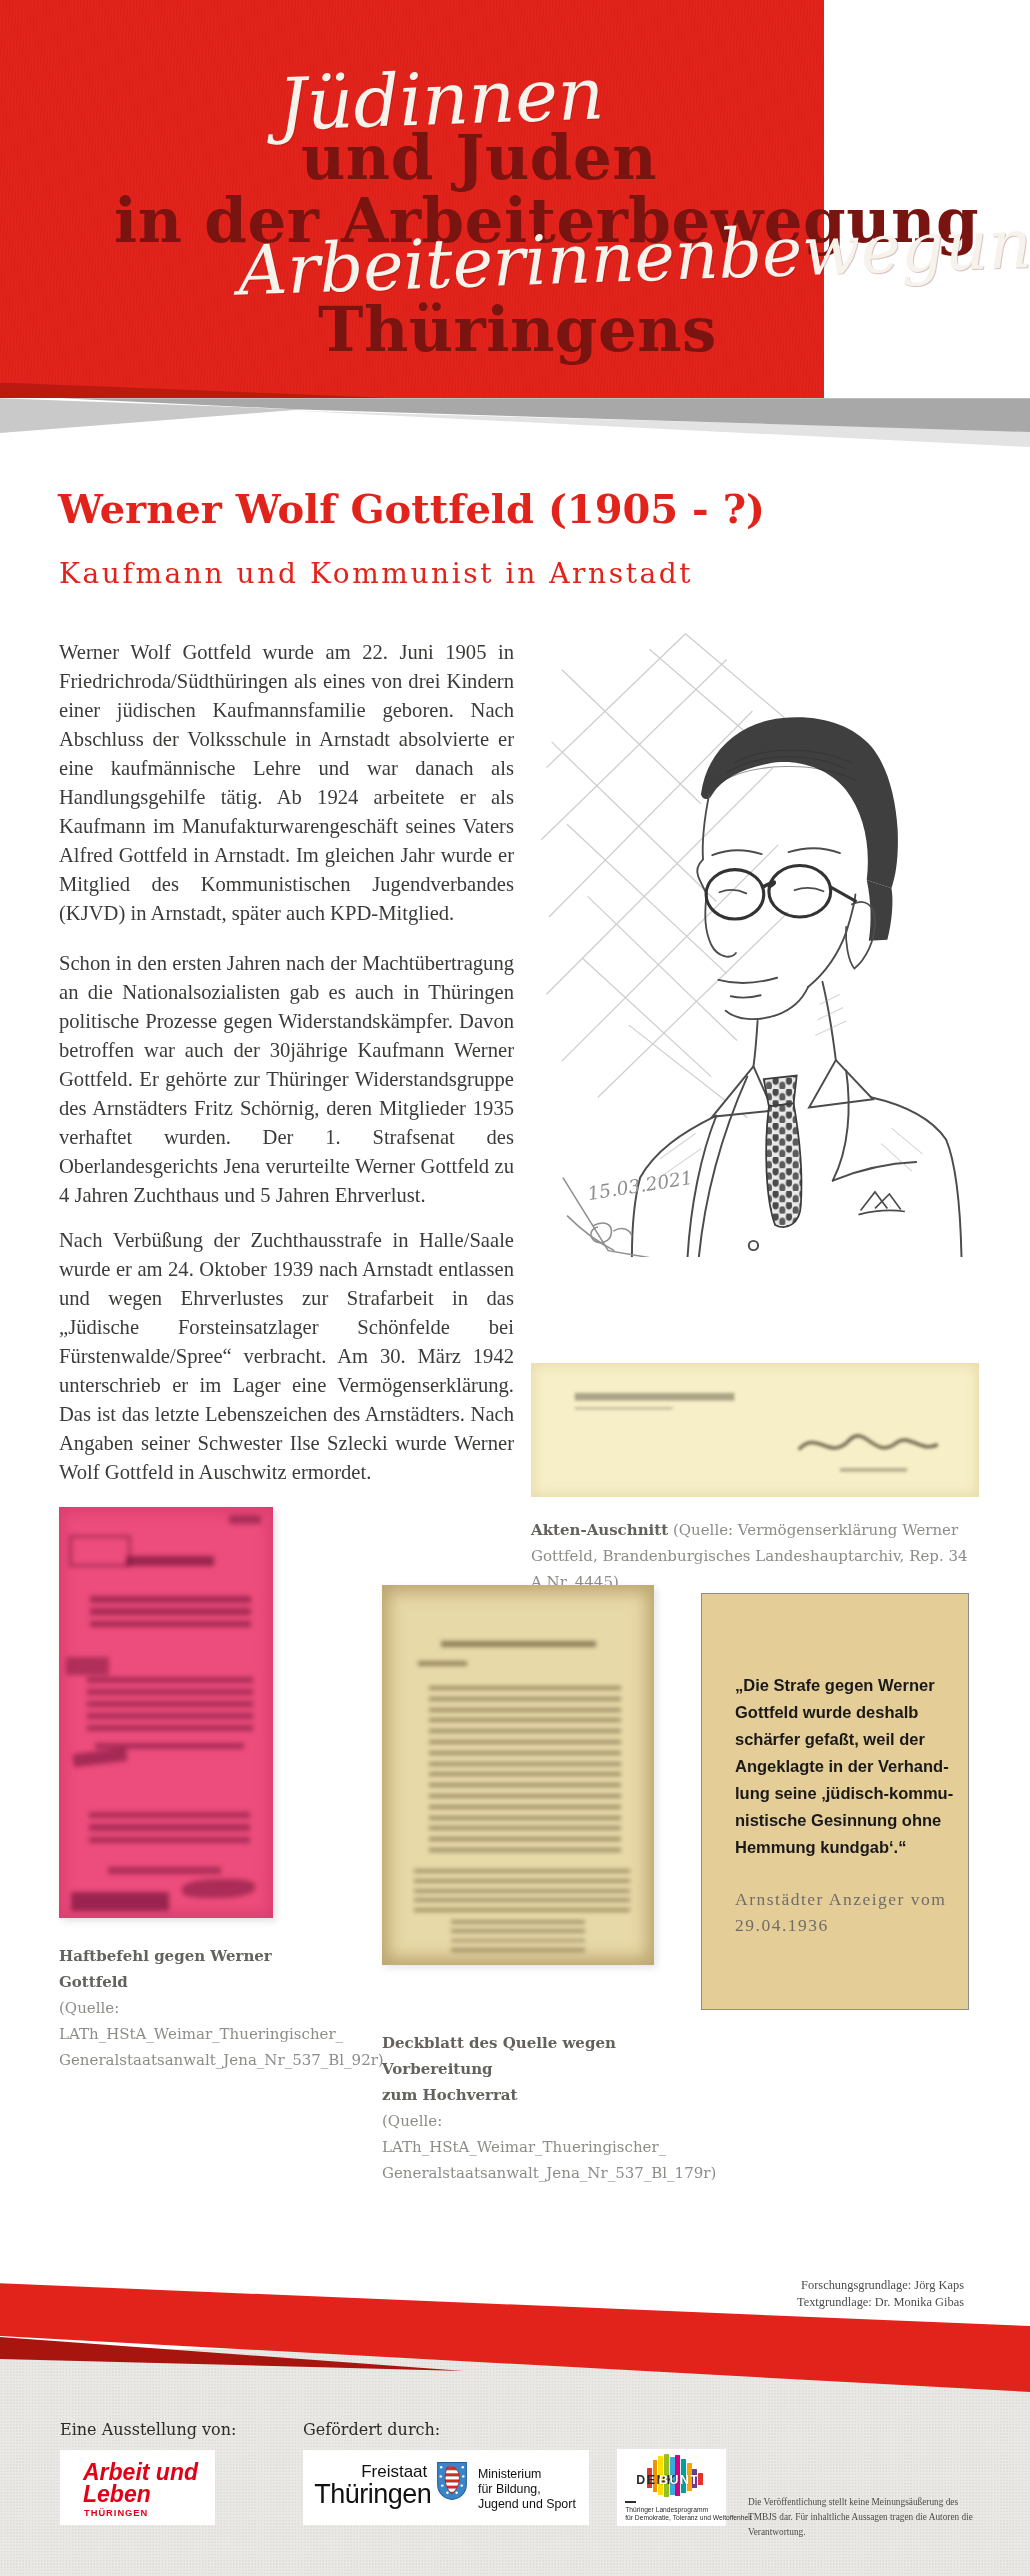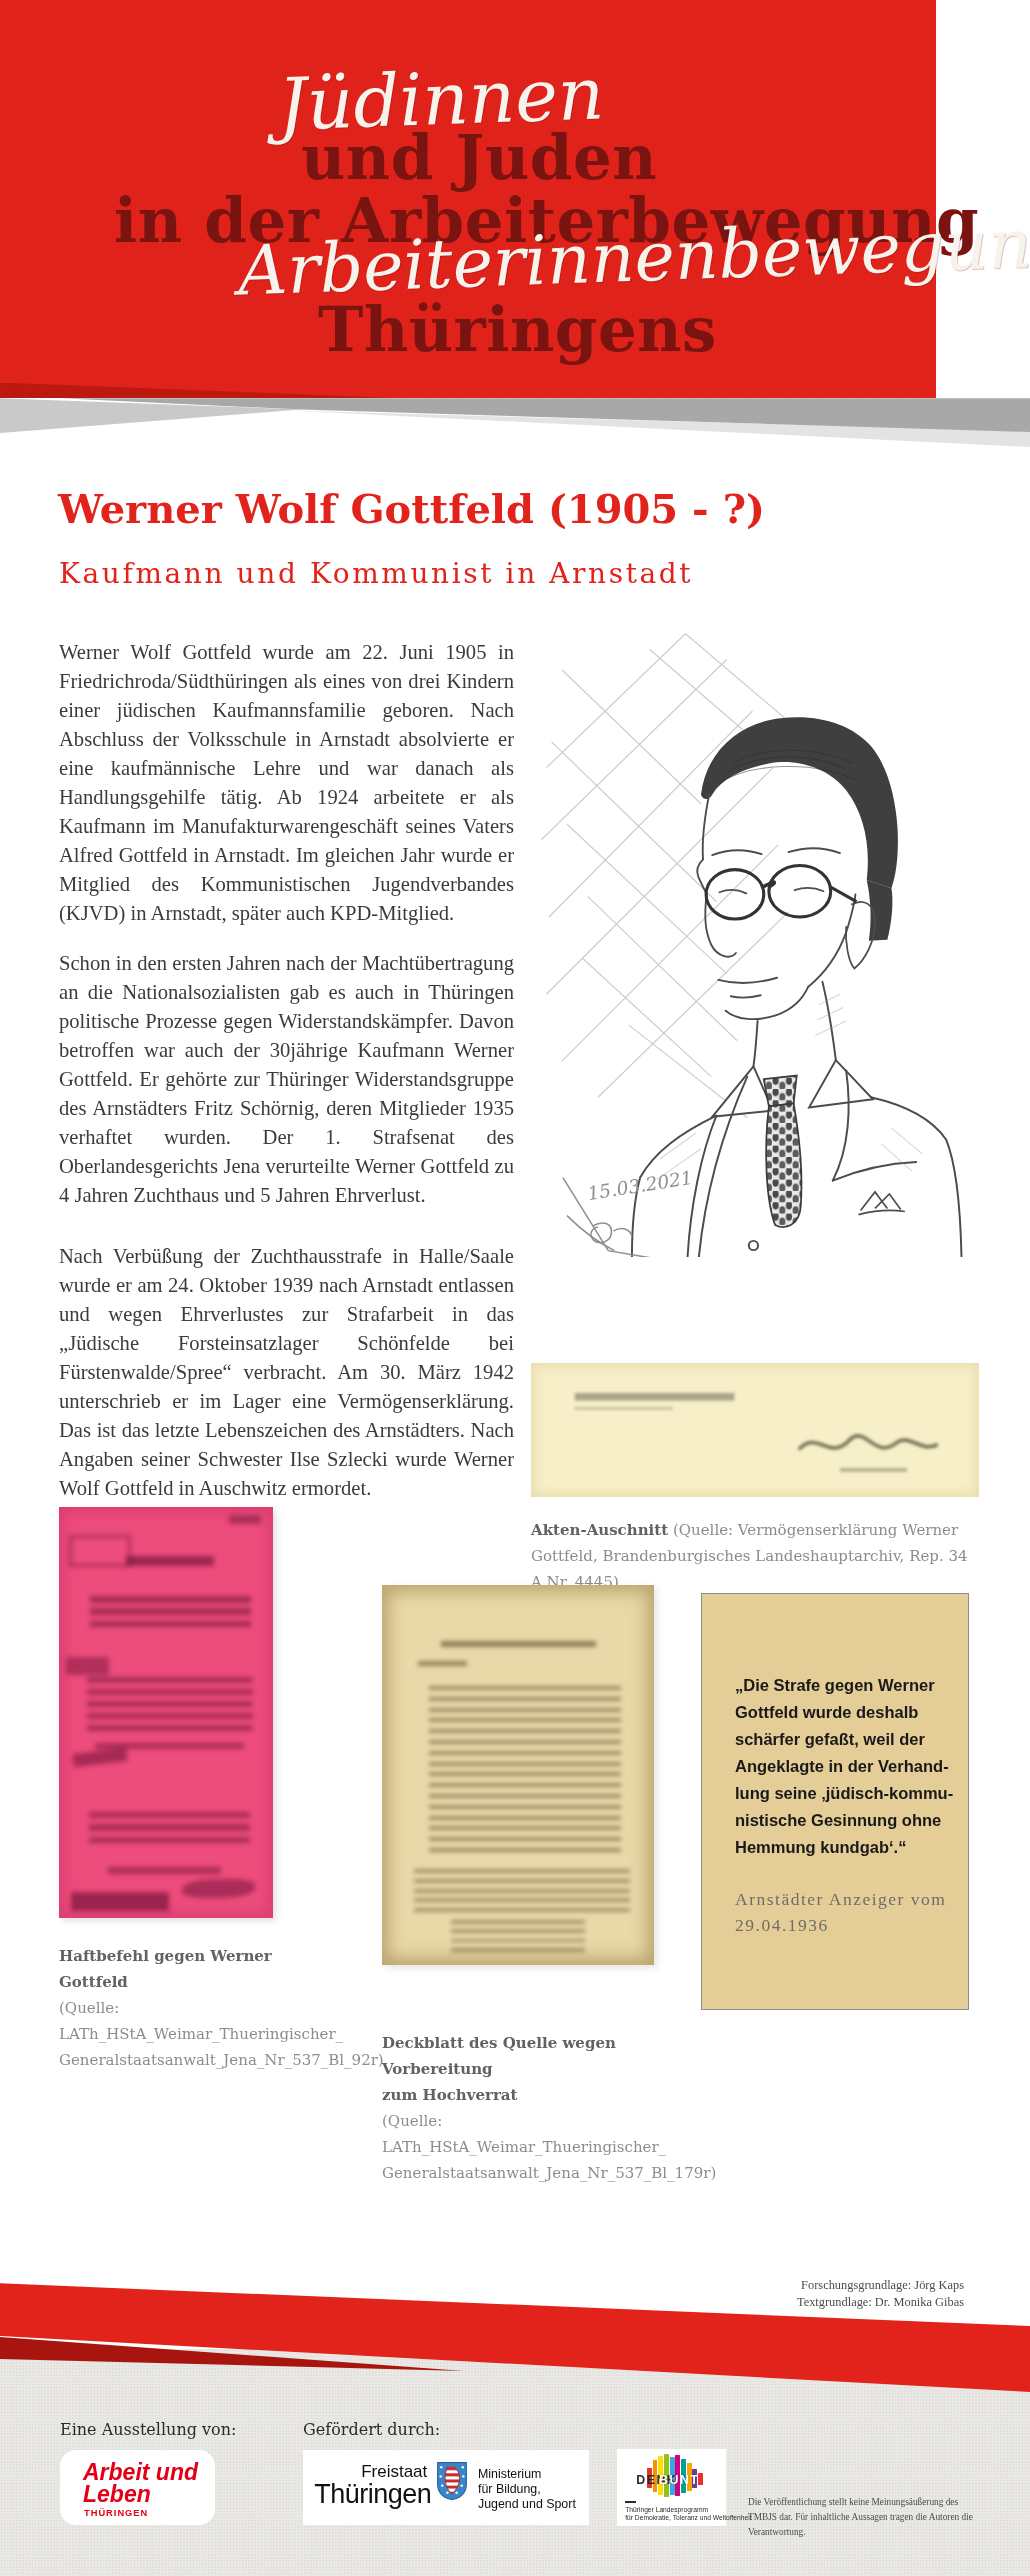--- a/index.html
+++ b/index.html
@@ -5,21 +5,21 @@
   * { box-sizing: border-box; margin: 0; padding: 0; }
   html,body { background:#ffffff; }
   #page {
     position: relative; width: 1030px; height: 2576px;
     background: #ffffff; overflow: hidden;
     font-family: "Liberation Serif", serif; color:#3b3b39;
   }
 
   
   .red-band {
-    position:absolute; left:0; top:0; width:936px; height:398px;
+    position:absolute; left:0; top:0; width:824px; height:398px;
     background-color:#e2231b;
     background-image: repeating-linear-gradient(93deg, rgba(120,0,0,.06) 0 1px, rgba(255,255,255,0) 1px 3.1px);
   }
   .red-band .dark-edge {
     position:absolute; left:0; bottom:0; width:392px; height:15.5px;
     background:#b5170f; clip-path: polygon(0 0, 100% 100%, 0 100%);
     opacity:.85;
   }
   .hdr-serif {
     position:absolute; font-family:"DejaVu Serif", serif; font-weight:700;
@@ -51,21 +51,21 @@
     position:absolute; left:59px; top:557px; font-family:"DejaVu Serif", serif;
     font-weight:400; font-size:28px; letter-spacing:2.6px; color:#e2231b; white-space:nowrap;
   }
 
   
   .bodypara {
     position:absolute; left:59px; width:455px;
     font-size:20.6px; line-height:29px; text-align:justify; color:#3b3b39;
     hyphens:auto;
   }
-  .p1 { top:638px; } .p2 { top:949px; } .p3 { top:1226px;margin-top:16px; }
+  .p1 { top:638px; } .p2 { top:949px; } .p3 { top:1226px; }
 
   
   .caption {
     position:absolute; font-family:"DejaVu Serif", serif;
     font-size:15px; line-height:26px; color:#8d8c89;
   }
   .caption b { font-weight:700; color:#63625f; }
   .cap-line { display:block; }
 
   .portrait-fig { position:absolute; left:531px; top:613px; width:448px; height:644px; background:#fff; }
@@ -154,21 +154,21 @@
     clip-path:polygon(0 65px, 464px 99px, 0 87px); }
 
   .footer-label {
     position:absolute; font-family:"DejaVu Serif", serif;
     font-size:16px; color:#2b2b29;
   }
   .lbl-aus { left:60px; top:2420px; }
   .lbl-gef { left:303px; top:2420px; }
 
   .logo-box { position:absolute; top:2450px; height:75px; background:#ffffff; }
-  .aul-box { left:60px; width:155px;border-radius:16px; }
+  .aul-box { left:60px; width:155px; }
   .aul-l1, .aul-l2 {
     position:absolute; left:23px; font-family:"Liberation Sans", sans-serif;
     font-weight:700; font-style:italic; font-size:23px; color:#e30016; line-height:1;
   }
   .aul-l1 { top:11.3px; } .aul-l2 { top:33px; }
   .aul-region {
     position:absolute; left:24px; top:58px; font-family:"Liberation Sans", sans-serif;
     font-weight:700; font-size:9.3px; letter-spacing:1px; color:#e30016;
   }
   .th-box { left:303px; width:286px; }

